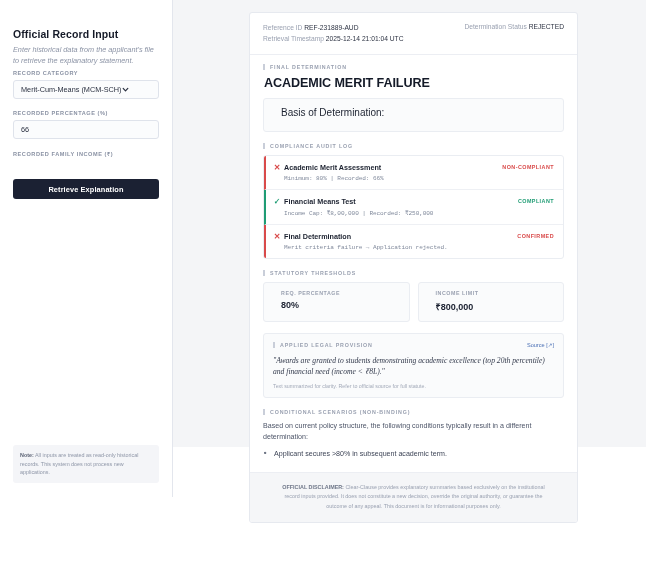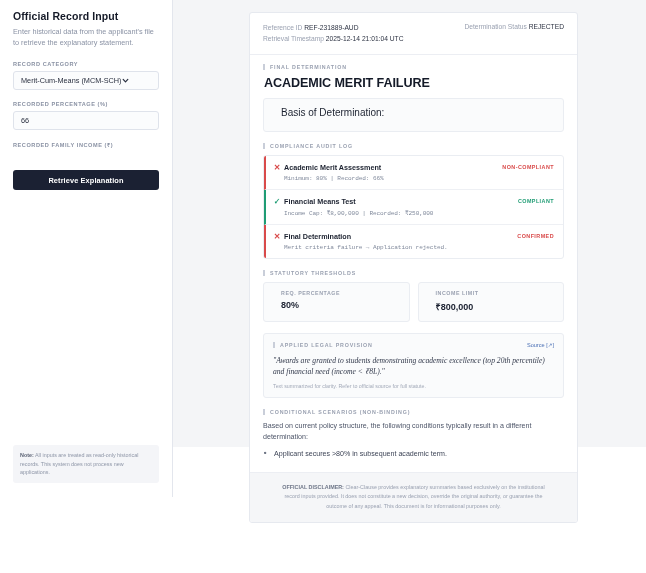--- a/index.html
+++ b/index.html
@@ -10,30 +10,30 @@
     color: #1e2230;
     overflow: hidden;
   }
   .app { display: flex; width: 646px; height: 573px; }
 
   
   .sidebar {
     width: 173px; height: 497px;
     background: #ffffff;
     border-right: 1px solid #e3e6ed;
-    padding: 10px 13px 10px 13px;
+    padding: 28px 13px 10px 13px;
     display: flex; flex-direction: column;
     position: relative;
   }
   .side-title {
     font-size: 10.5px; font-weight: bold; letter-spacing: .1px;
     color: #151a28; margin-bottom: 5px;
   }
   .side-sub {
-    font-size: 7.3px; line-height: 1.45; color: #8b93a5; margin-bottom: 13px;
+    font-size: 7.3px; line-height: 1.45; color: #8b93a5; margin-bottom: 4px; font-style: italic;
   }
   .field { margin-bottom: 11px; }
   .field-label {
     font-size: 5.6px; font-weight: bold; letter-spacing: .55px;
     color: #8a92a4; text-transform: uppercase; margin-bottom: 4px;
   }
   .control {
     width: 100%; height: 19px;
     border: 1px solid #dfe3eb; border-radius: 3px;
     background: #fbfcfd;

